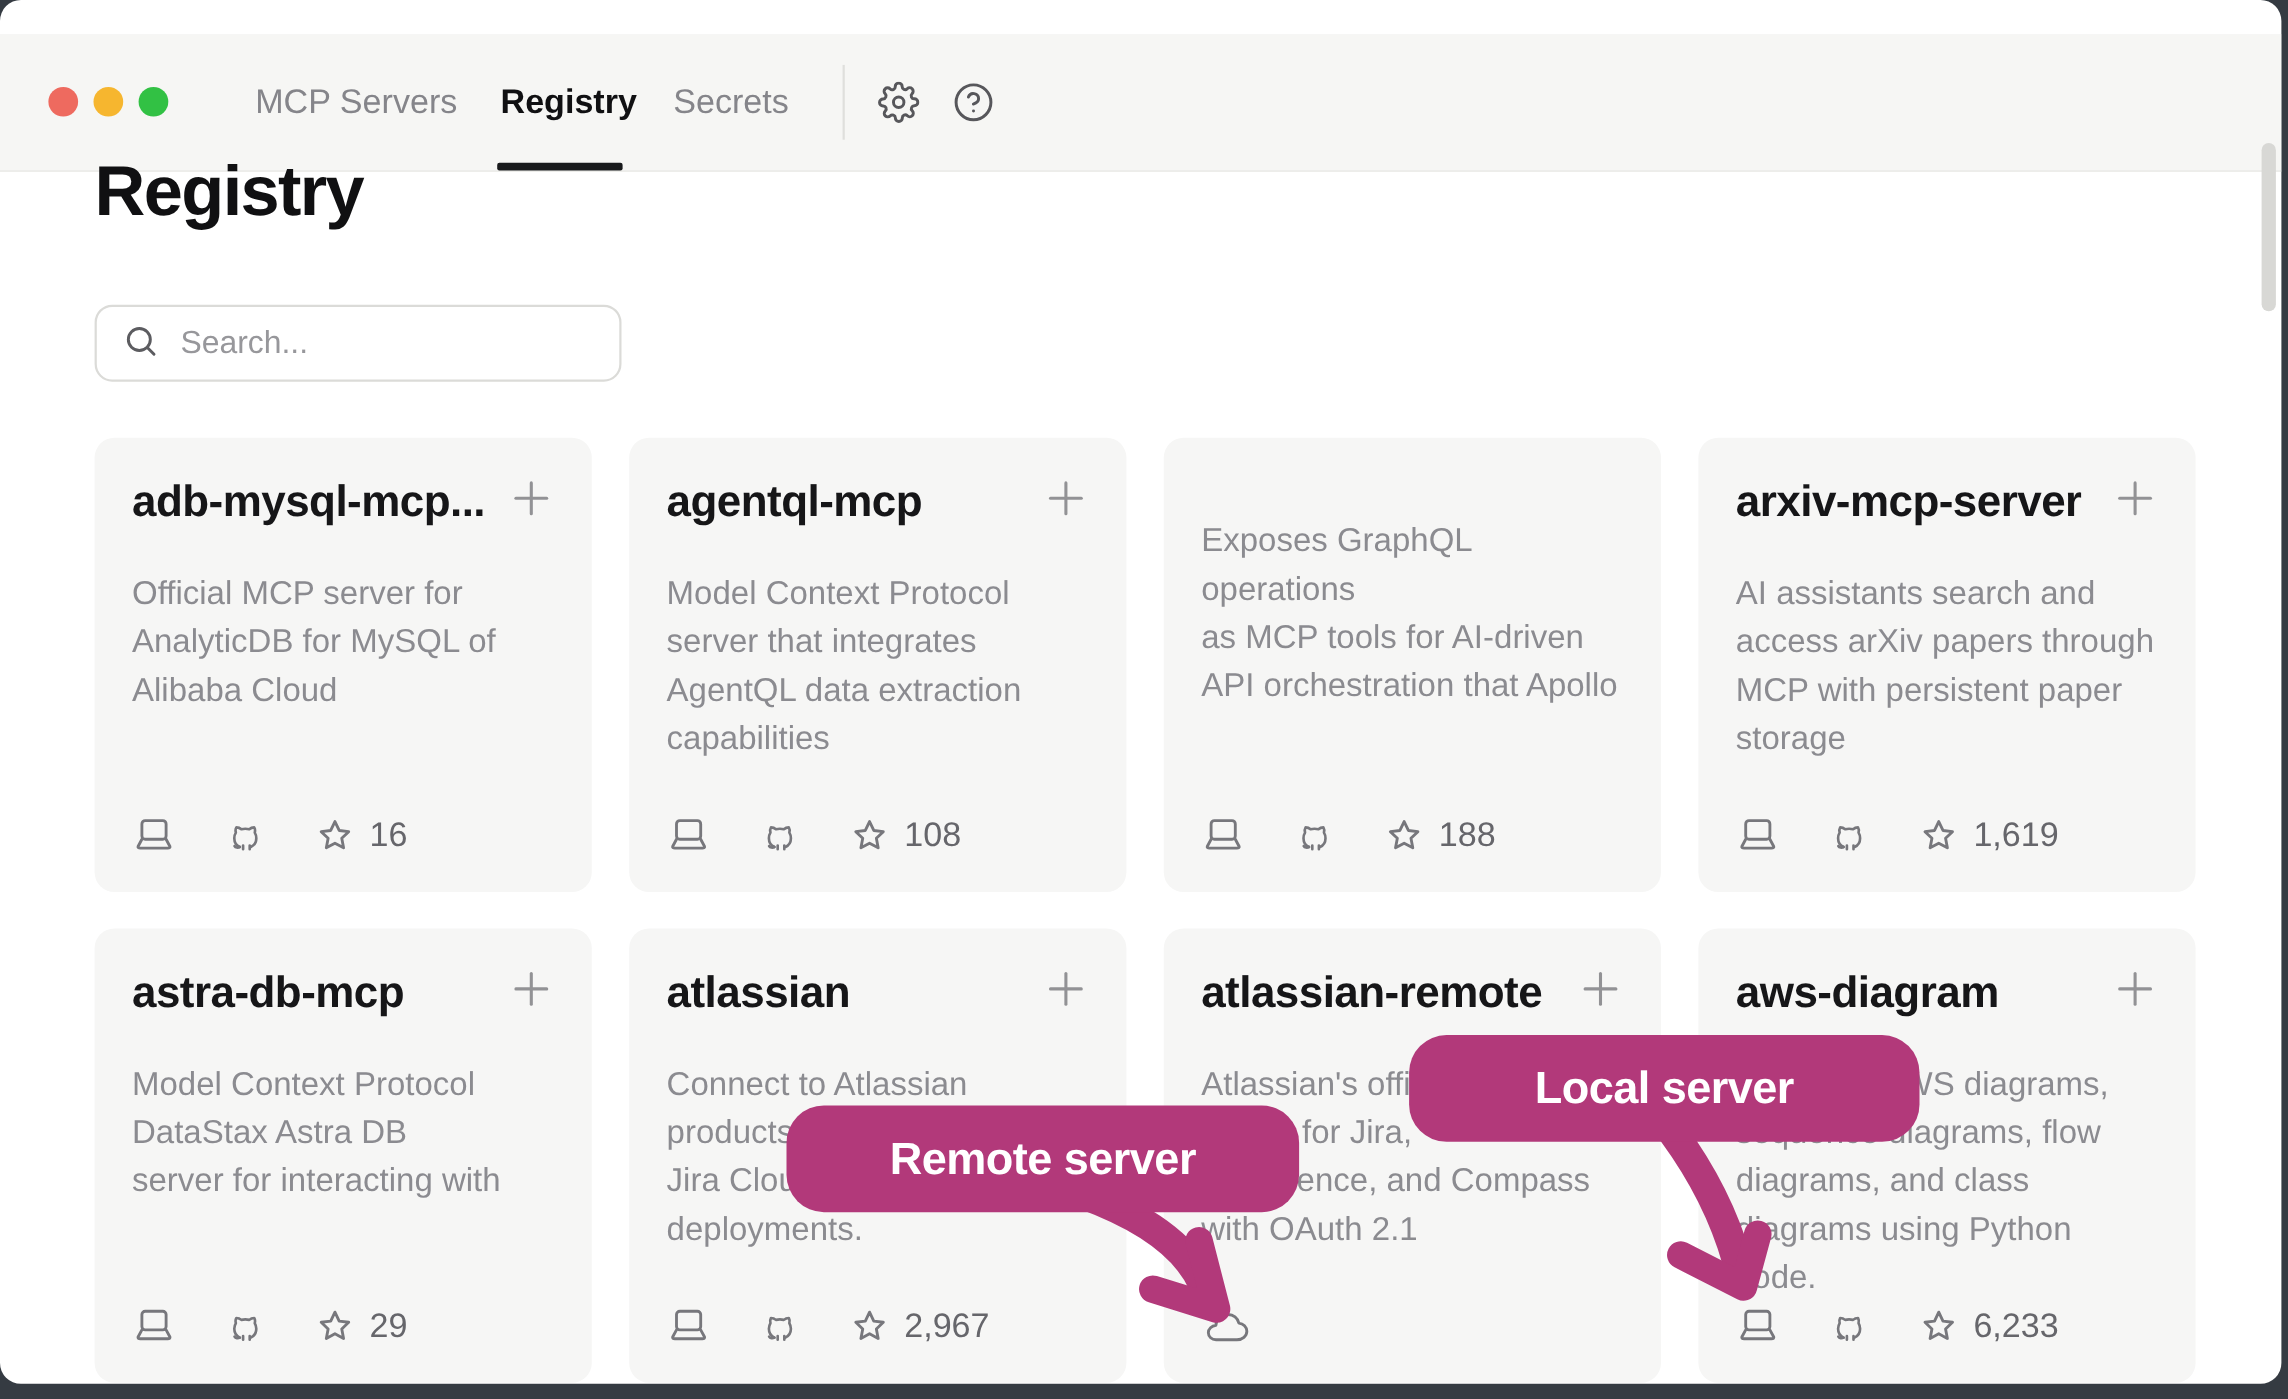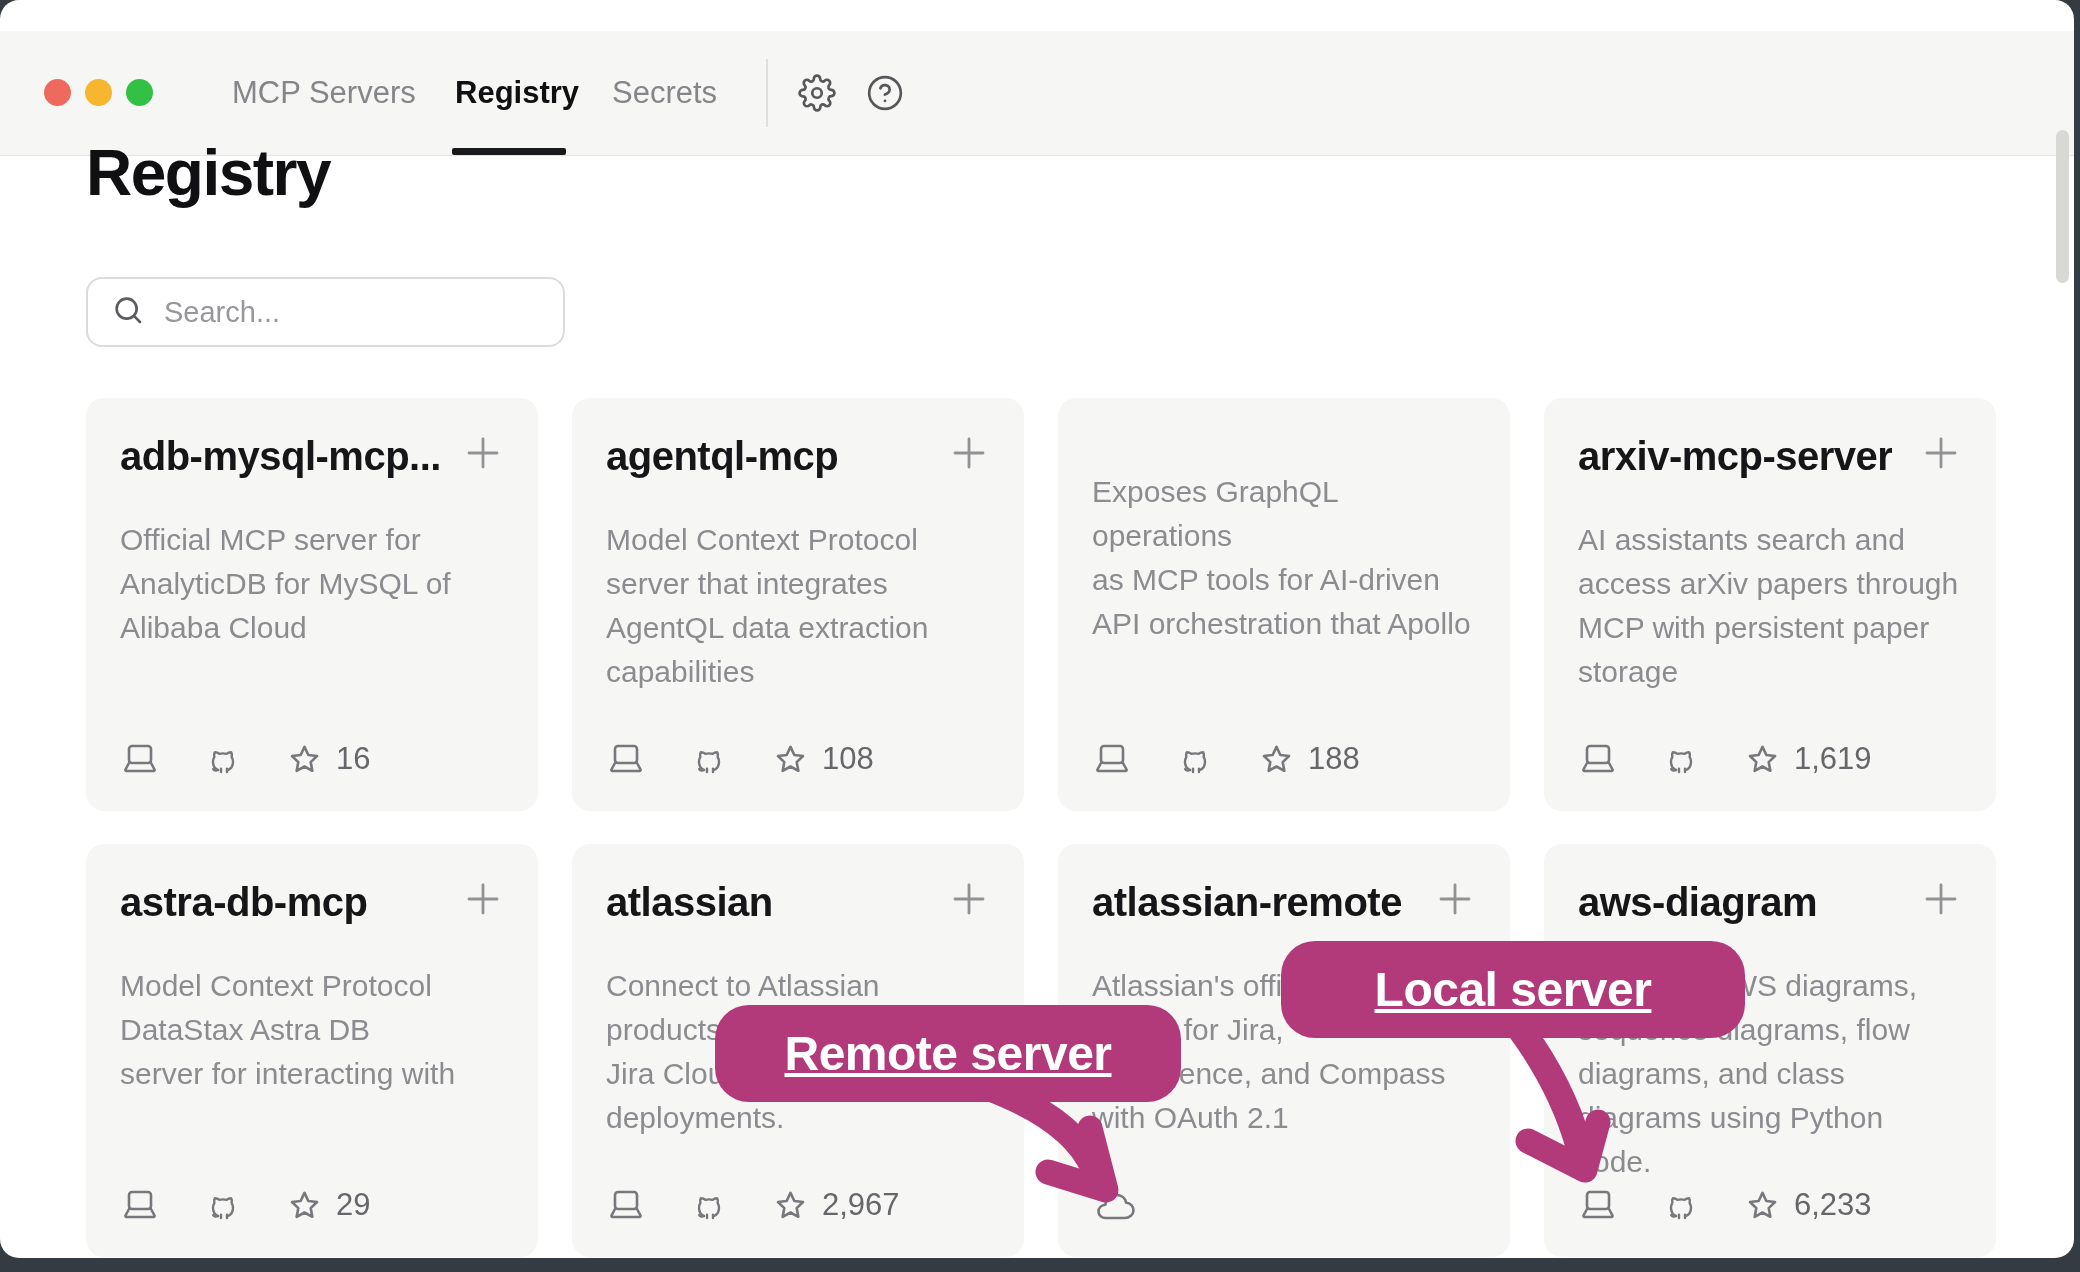--- a/index.html
+++ b/index.html
@@ -52,22 +52,22 @@
   .icon-star{width:33px;height:33px;margin-right:15px;}
   .icon-cloud{width:46px;height:32px;}
   .star-count{font-size:31px;color:#66666b;}
   
   .scroll-thumb{position:absolute;left:2056px;top:130px;width:13px;height:153px;
                 background:#d8d8d5;border-radius:7px;}
   
   .arrows{position:absolute;left:0;top:0;width:2080px;height:1272px;pointer-events:none;
           color:var(--accent);z-index:5;}
   .bubble{position:absolute;height:97px;background:var(--accent);border-radius:34px;
-          color:#fff;font-size:48px;font-weight:bold;display:flex;align-items:center;
-          justify-content:center;z-index:6;letter-spacing:-0.5px;text-decoration:underline;}
+          color:#fff;font-size:41px;font-weight:bold;display:flex;align-items:center;
+          justify-content:center;z-index:6;letter-spacing:-0.5px;}
   #bubble-remote{left:715px;top:1005px;width:466px;}
   #bubble-local{left:1281px;top:941px;width:464px;}
 </style>
 </head>
 <body>
 
 <div id="stage">
   <div class="window">
 
     <div class="titlebar">

